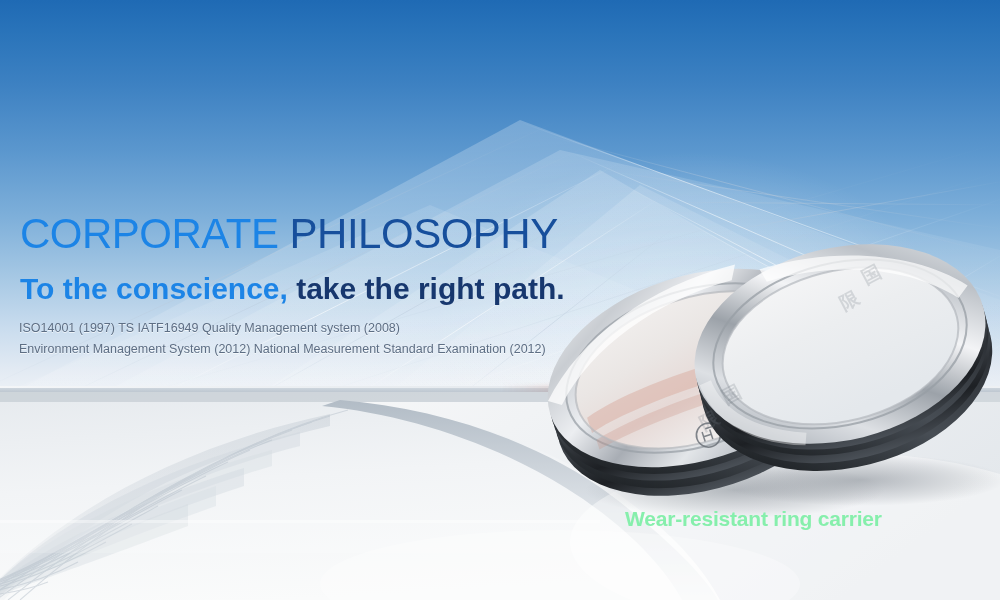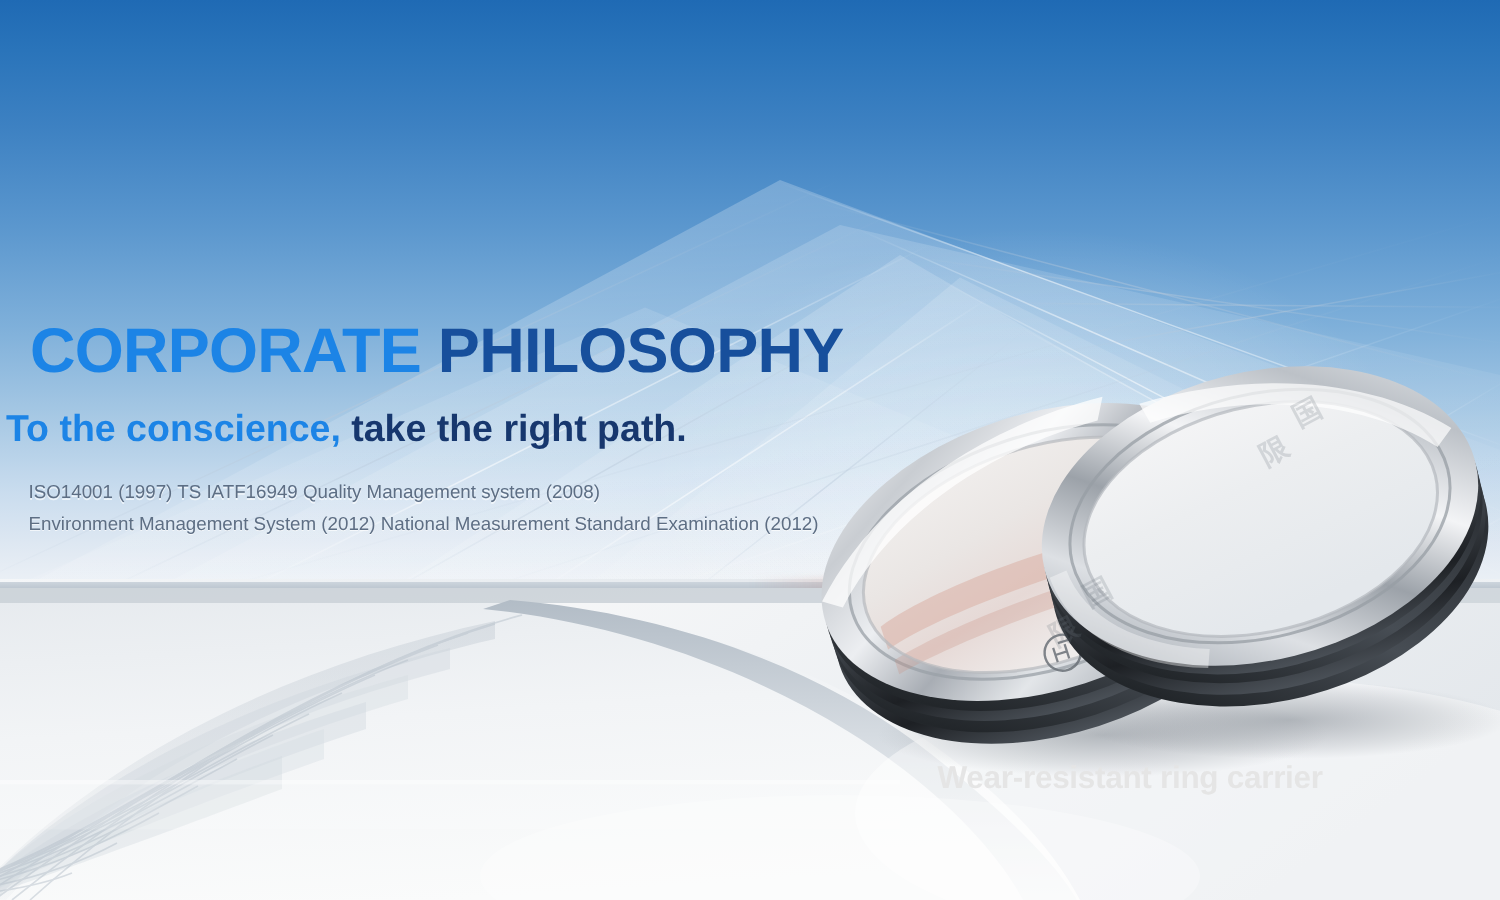--- a/index.html
+++ b/index.html
@@ -67,42 +67,42 @@
     filter:blur(2px);
   }
 
   
   .rings{position:absolute;left:520px;top:218px;width:480px;height:330px;}
   .rings svg{display:block;}
 
   
   .headline{
     position:absolute;left:20px;top:213px;
-    font-size:42px;font-weight:bold;letter-spacing:-0.5px;line-height:1;
+    font-size:42px;font-weight:normal;letter-spacing:-0.5px;line-height:1;
     white-space:nowrap;
   }
   .headline .w1{color:#1c84e6;}
   .headline .w2{color:#174f9c;}
 
   .subhead{
-    position:absolute;left:4px;top:274px;
-    font-size:25px;font-weight:bold;line-height:1;white-space:nowrap;
+    position:absolute;left:20px;top:274px;
+    font-size:30px;font-weight:bold;line-height:1;white-space:nowrap;
   }
   .subhead .s1{color:#1c84e6;}
   .subhead .s2{color:#17376e;}
 
   .certs{
     position:absolute;left:19px;top:318px;
     color:#5d6e84;font-size:12.5px;line-height:21px;white-space:nowrap;
   }
   .certs div{text-shadow:0 1px 0 rgba(255,255,255,.65);}
 
   .product-caption{
     position:absolute;left:625px;top:507px;
-    font-size:21px;font-weight:bold;color:#e5e5e5;
+    font-size:21px;font-weight:bold;color:#86efac;
     letter-spacing:-0.2px;white-space:nowrap;
   }
 
   
   .watermark{
     position:absolute;color:rgba(110,118,128,.22);
     font-family:"DejaVu Sans", sans-serif;font-size:19px;font-weight:bold;
     pointer-events:none;user-select:none;
   }
   .wm1{left:862px;top:262px;transform:rotate(-28deg);}

